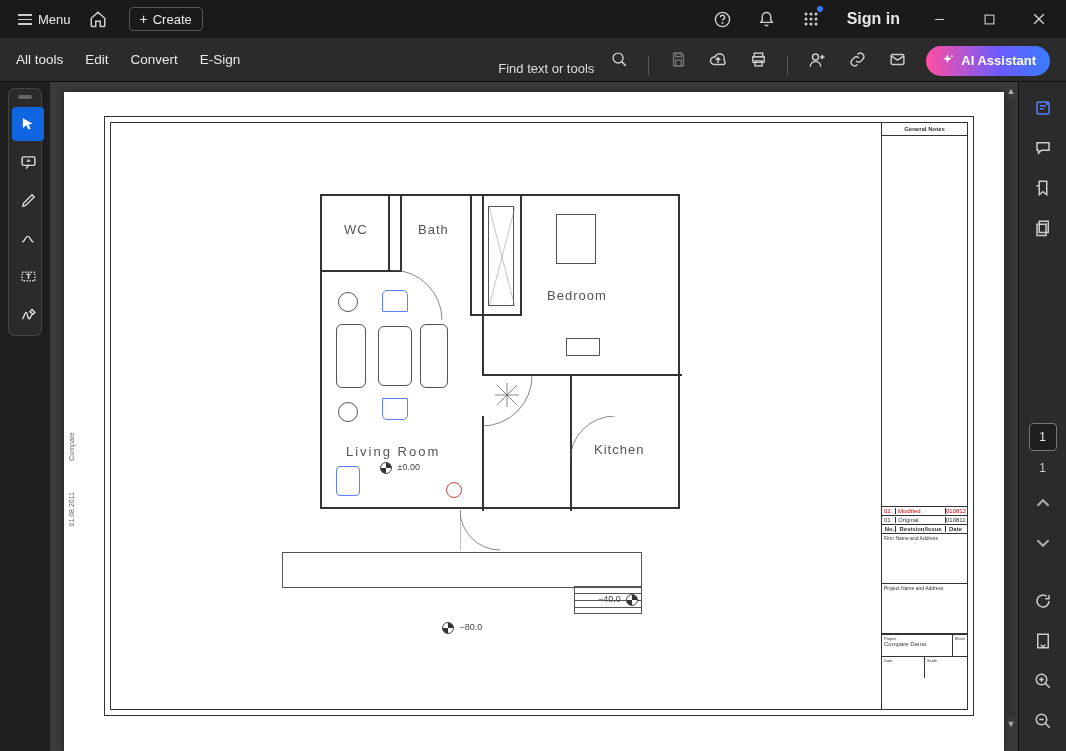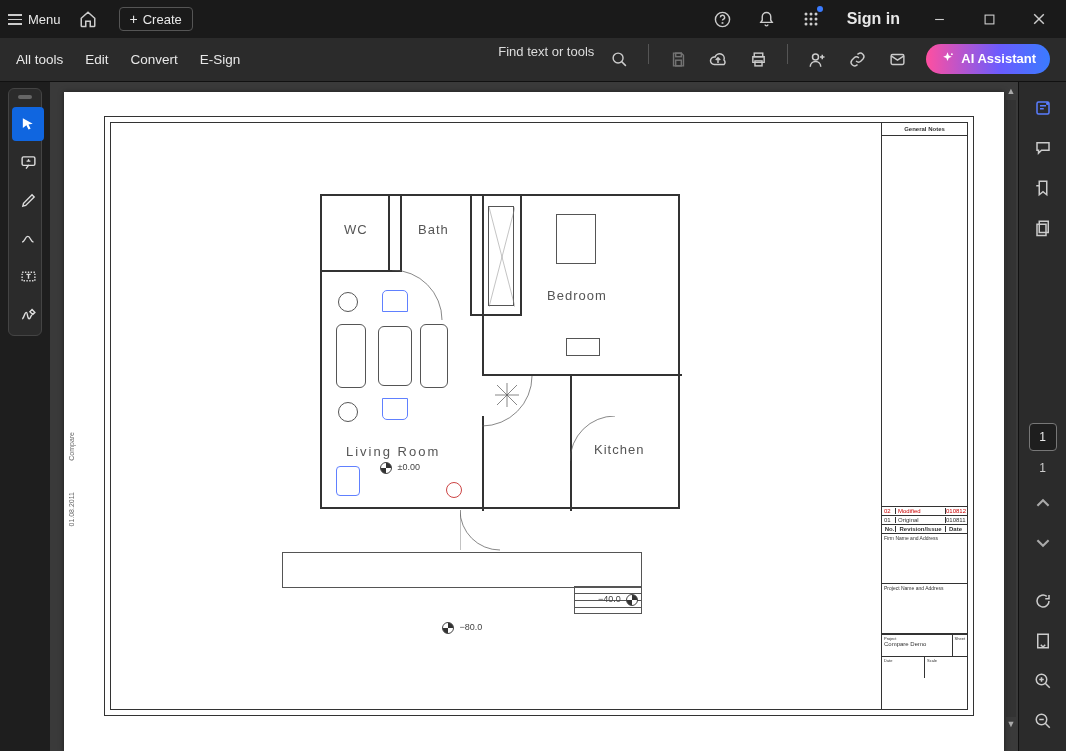--- a/index.html
+++ b/index.html
@@ -9,20 +9,21 @@
     font-family: "Segoe UI", Arial, sans-serif;
     color: #e8e8e8;
     overflow: hidden;
     font-size: 13px;
   }
   
   .titlebar {
     height: 38px;
     background: #1a1a1a;
     display: flex; align-items: center;
+    padding-left: 10px;
   }
   .menu-btn {
     display: flex; align-items: center; gap: 6px;
     padding: 4px 8px; cursor: pointer;
   }
   .ham { width: 14px; height: 10px; position: relative; }
   .ham span { display: block; height: 1.5px; background: #ccc; margin-bottom: 3px; }
   .home-btn { padding: 6px 10px; cursor: pointer; }
   .tab {
     display: flex; align-items: center; gap: 8px;
@@ -47,21 +48,21 @@
 
   
   .toolbar2 {
     height: 44px; background: #2b2b2b;
     display: flex; align-items: center;
     padding: 16px 16px;
     border-bottom: 1px solid #111;
   }
   .toolbar2 .main-tools { display: flex; gap: 22px; }
   .toolbar2 .main-tools span { font-size: 13.5px; cursor:pointer; }
-  .tb-right { margin-left: auto; display:flex; align-items:flex-start; gap: 6px; }
+  .tb-right { margin-left: auto; display:flex; align-items:flex-end; gap: 6px; }
   .find-text { font-size: 13px; margin-right: 2px; color:#ddd; }
   .tb-ico { width: 34px; height: 32px; display:flex; align-items:center; justify-content:center; color:#bbb; }
   .tb-sep { width: 1px; height: 20px; background: #555; margin: 0 6px; }
   .ai-btn {
     background: linear-gradient(90deg,#ff4fa0,#6a5cff 60%,#3a7bff);
     color: #fff; border-radius: 16px; height: 30px;
     display:flex; align-items:center; gap:6px; padding: 0 14px;
     font-weight:600; font-size:13px; margin-left:6px;
   }
 

